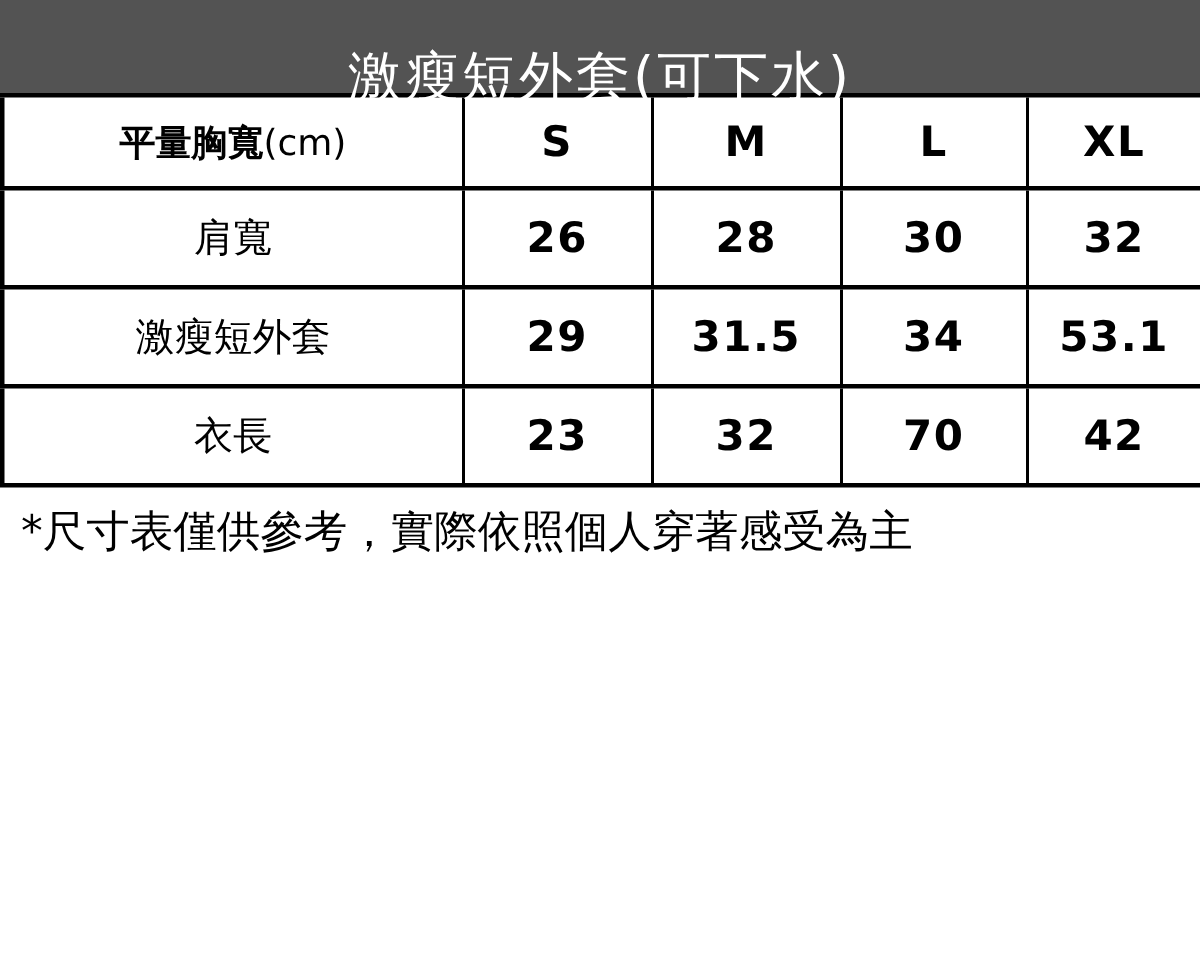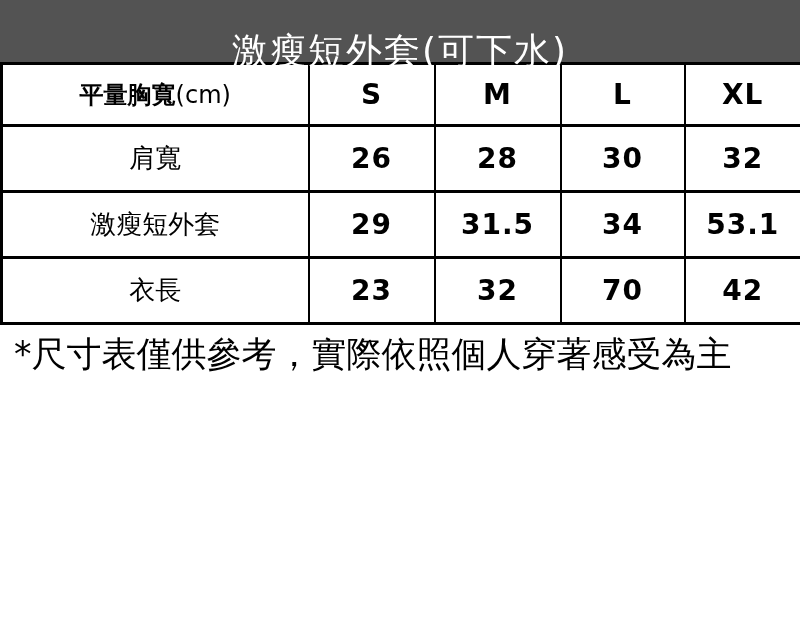--- a/index.html
+++ b/index.html
@@ -39,21 +39,21 @@
   }
   .size-chart thead tr { height: 62px; }
   .size-chart tbody tr { height: 66px; }
   .header-label { font-size: 24px; }
   .header-unit  { font-size: 24px; font-weight: normal; letter-spacing: 0px; }
   .size-letter  { font-size: 28px; font-weight: bold; letter-spacing: 1px; }
   .row-label    { font-size: 26px; }
   .num          { font-size: 28px; font-weight: bold; letter-spacing: 1px; }
   .footnotes {
     padding: 10px 59px 0 14px;
-    font-size: 35px;
+    font-size: 29px;
     line-height: 38px;
   }
   .footnotes p { margin: 0; }
 </style>
 </head>
 <body>
 
 <div class="title-bar">
   <span class="title-text">激瘦短外套(可下水)</span>
 </div>

